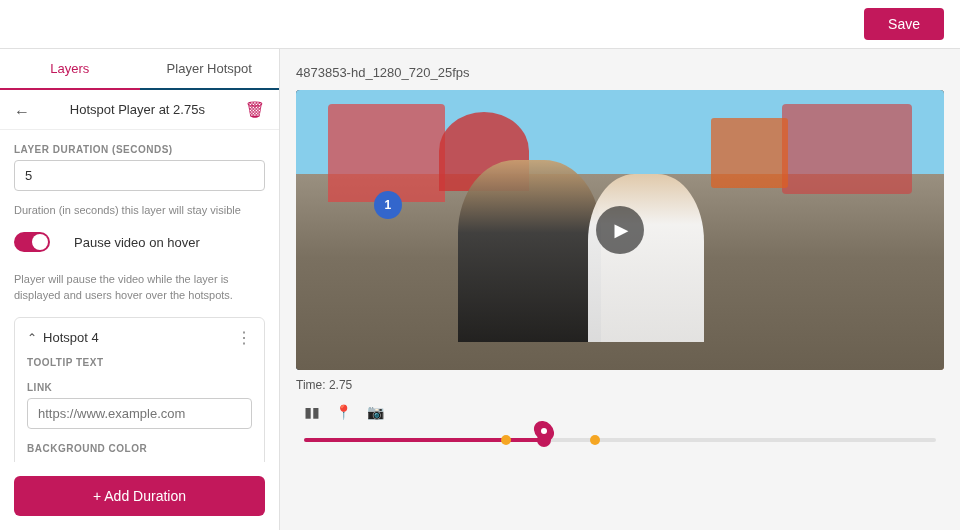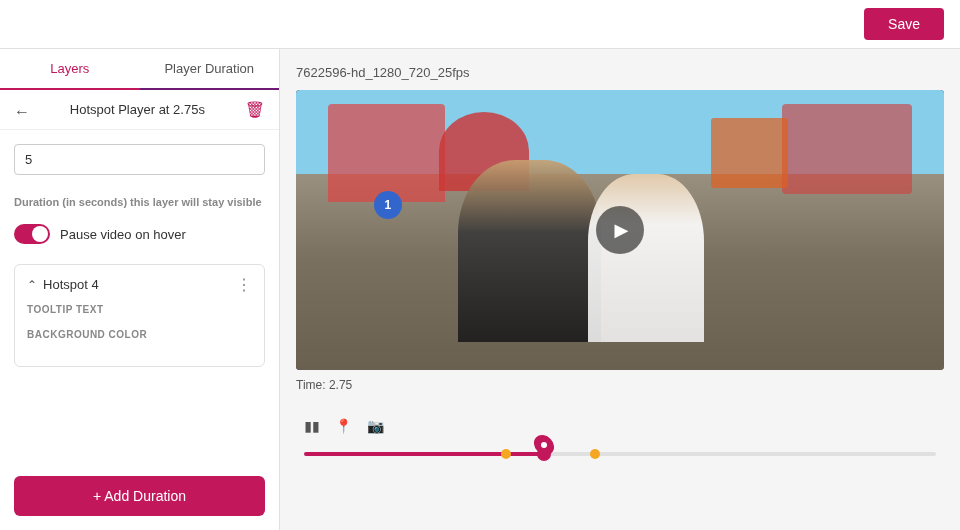--- a/index.html
+++ b/index.html
@@ -19,21 +19,21 @@
       display: flex; flex: 1; overflow: hidden;
     }
 
     
     .left-panel {
       width: 280px; background: #fff; border-right: 1px solid #e0e0e0;
       display: flex; flex-direction: column; overflow: hidden;
     }
 
     .tabs-row {
-      display: flex; border-bottom: 2px solid #701a75; justify-content: flex-end;
+      display: flex; border-bottom: 2px solid #0c4a6e; justify-content: flex-end;
     }
     .tab {
       flex: 1; text-align: center; padding: 12px 0; font-size: 13px;
       cursor: pointer; color: #555; font-weight: 500; border-bottom: 2px solid transparent; margin-bottom: -2px;
     }
     .tab.active { color: #c2185b; border-bottom: 2px solid #c2185b; }
 
     .panel-header {
       display: flex; align-items: center; justify-content: space-between;
       padding: 10px 14px; border-bottom: 1px solid #eee;
@@ -48,23 +48,23 @@
       font-size: 10px; font-weight: 600; color: #888; letter-spacing: 0.5px;
       text-transform: uppercase; margin-bottom: 5px;
     }
     .field-section { margin-bottom: 14px; }
 
     .text-input {
       width: 100%; border: 1px solid #ccc; border-radius: 4px;
       padding: 7px 10px; font-size: 13px; color: #333; outline: none;
     }
 
-    .hint-text { font-size: 11px; color: #888; margin-top: 20px; line-height: 1.4; font-weight: bold; }
-
-    .toggle-row { display: flex; align-items: center; gap: 10px; margin-bottom: 20px; }
+    .hint-text { font-size: 11px; color: #888; margin-top: 12px; line-height: 1.4; }
+
+    .toggle-row { display: flex; align-items: center; gap: 24px; margin-bottom: 20px; }
     .toggle {
       width: 36px; height: 20px; background: #c2185b; border-radius: 10px;
       position: relative; cursor: pointer; flex-shrink: 0;
     }
     .toggle-knob {
       width: 16px; height: 16px; background: #fff; border-radius: 50%;
       position: absolute; top: 2px; left: 18px; transition: left 0.2s;
     }
     .toggle-label { font-size: 13px; color: #333; }
 
@@ -120,21 +120,21 @@
     .play-icon { color: #fff; font-size: 18px; margin-left: 3px; }
 
     .hotspot-marker {
       position: absolute; top: 36%; left: 12%;
       width: 28px; height: 28px; background: #3366cc; border-radius: 50%;
       display: flex; align-items: center; justify-content: center;
       color: #fff; font-size: 12px; font-weight: bold; z-index: 5;
     }
 
     .time-display {
-      font-size: 12px; color: #555; margin-top: 8px; margin-bottom: 20px;
+      font-size: 12px; color: #555; margin-top: 8px; margin-bottom: 6px;
     }
 
     .timeline-icons {
       display: flex; align-items: center; gap: 4px; margin-bottom: 4px;
       padding: 0 2px;
     }
     .timeline-icon {
       width: 28px; height: 28px; border-radius: 4px;
       display: flex; align-items: center; justify-content: center;
       font-size: 14px; cursor: pointer; color: #555;
@@ -185,78 +185,84 @@
 <div class="top-bar">
   <button class="save-btn">Save</button>
 </div>
 
 <div class="main-layout">
 
   <div class="left-panel">
 
     <div class="tabs-row">
       <div class="tab active">Layers</div>
-      <div class="tab">Player Duration</div>
+      <div class="tab">Player Hotspot</div>
     </div>
 
     <div class="panel-header">
       <button class="back-btn">←</button>
       <span class="panel-header-title">Hotspot Player at 2.75s</span>
       <button class="delete-btn">🗑</button>
     </div>
 
     <div class="panel-body">
 
       <div class="field-section">
+        <div class="field-label">LAYER DURATION (SECONDS)</div>
         <input class="text-input" type="text" value="5" style="">
         <div class="hint-text">Duration (in seconds) this layer will stay visible</div>
       </div>
 
       <div class="field-section">
         <div class="toggle-row">
           <div class="toggle">
             <div class="toggle-knob"></div>
           </div>
           <span class="toggle-label">Pause video on hover</span>
         </div>
+        <div class="hint-text">Player will pause the video while the layer is displayed and users hover over the hotspots.</div>
       </div>
 
       <div class="hotspot-item">
         <div class="hotspot-item-header">
           <div class="hotspot-item-header-left">
             <span class="chevron-icon">⌃</span>
             <span class="hotspot-name">Hotspot 4</span>
           </div>
           <span class="more-icon">⋮</span>
         </div>
 
         <div class="hotspot-fields">
 
           <div class="field-section">
             <div class="field-label">TOOLTIP TEXT</div>
           </div>
 
+          <div class="field-section">
+            <div class="field-label">LINK</div>
+            <input class="text-input" type="text" placeholder="https://www.example.com" style="">
+          </div>
 
           <div class="field-section">
             <div class="field-label">BACKGROUND COLOR</div>
 
           </div>
 
         </div>
       </div>
 
     </div>
 
     <button class="add-hotspot-btn">+ Add Duration</button>
 
   </div>
 
   <div class="right-panel">
 
-    <div class="video-title">7622596-hd_1280_720_25fps</div>
+    <div class="video-title">4873853-hd_1280_720_25fps</div>
 
     <div class="video-container">
       <div class="video-bg">
 
         <div style="position:absolute;inset:0;background:linear-gradient(180deg,#87CEEB 0%,#87CEEB 30%,#9a9080 30%,#7a7060 60%,#6a6050 100%);"></div>
 
         <div style="position:absolute;top:5%;left:5%;width:18%;height:35%;background:#d44;border-radius:4px 4px 0 0;opacity:0.7;"></div>
         <div style="position:absolute;top:8%;left:22%;width:14%;height:28%;background:#cc3333;border-radius:50% 50% 0 0;opacity:0.8;"></div>
         <div style="position:absolute;top:5%;right:5%;width:20%;height:32%;background:#cc4444;border-radius:4px;opacity:0.65;"></div>
         <div style="position:absolute;top:10%;right:24%;width:12%;height:25%;background:#e06020;opacity:0.7;border-radius:3px;"></div>

